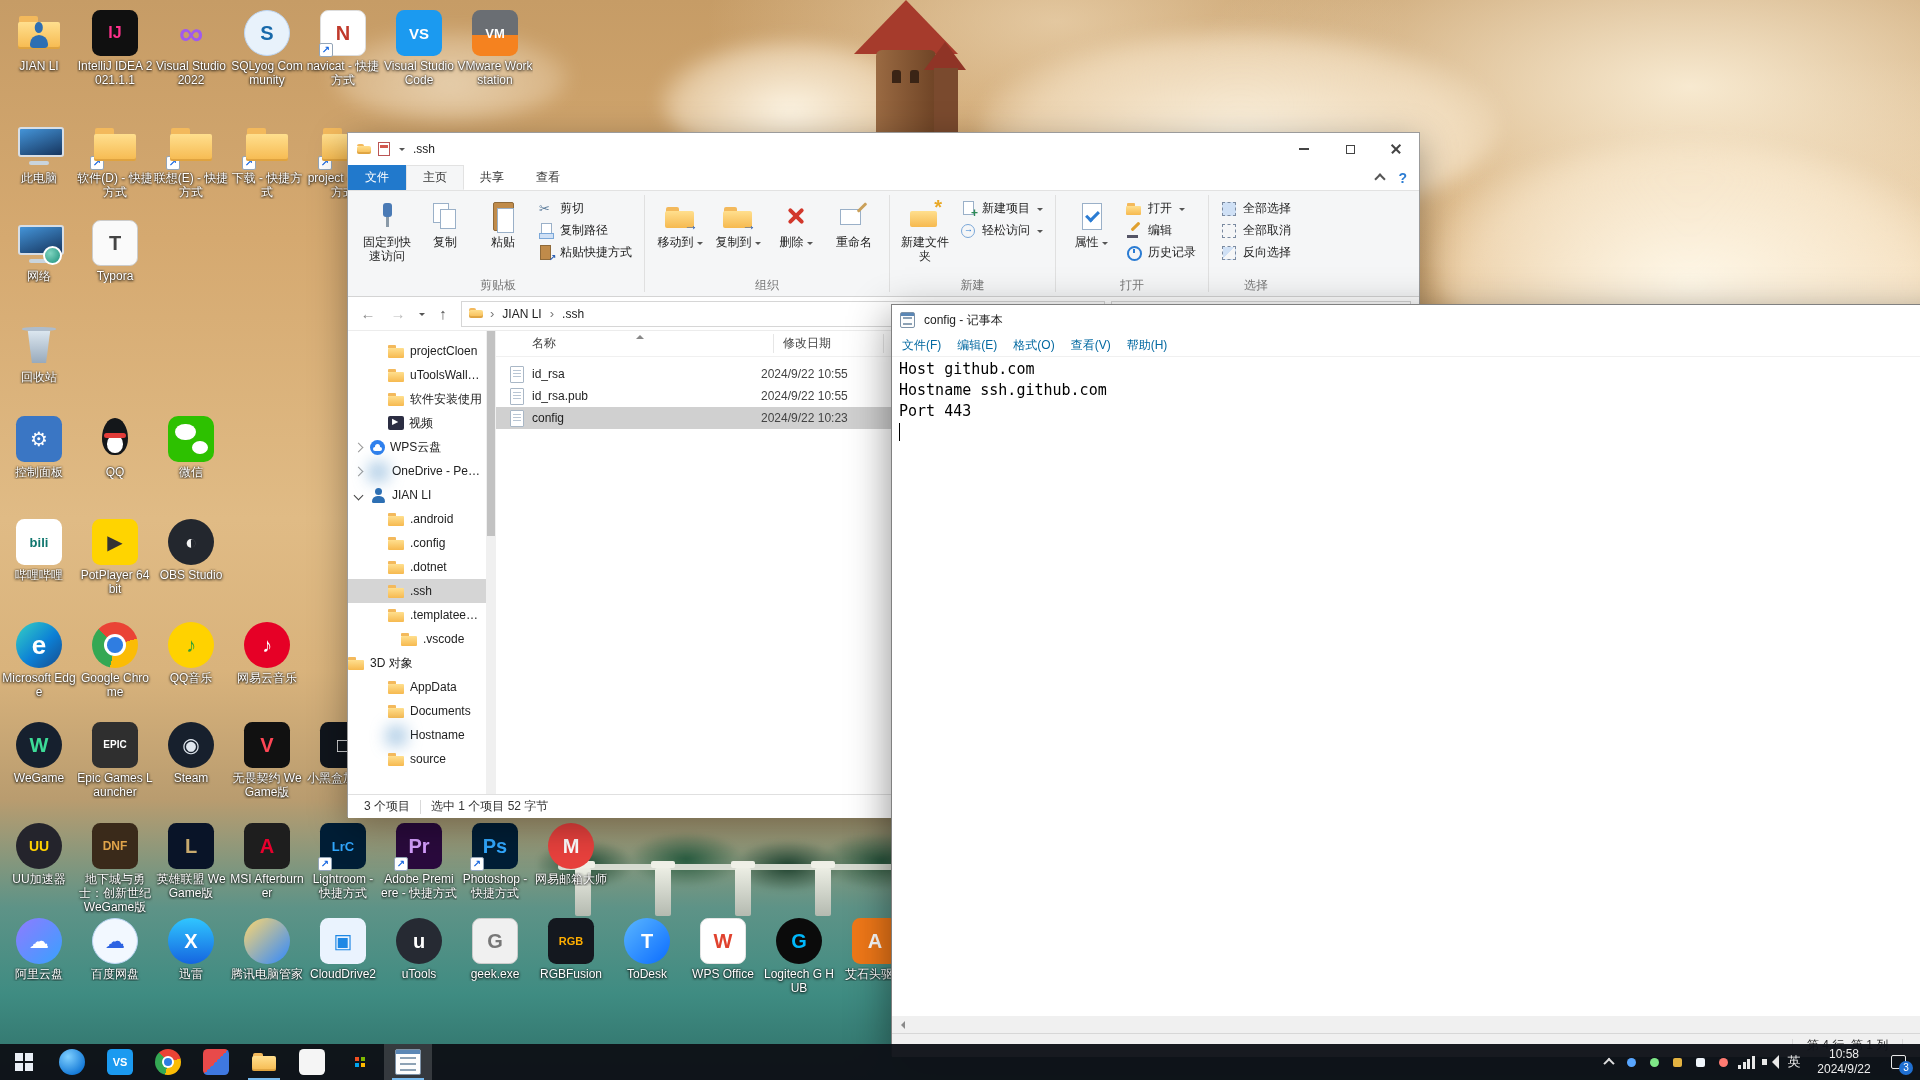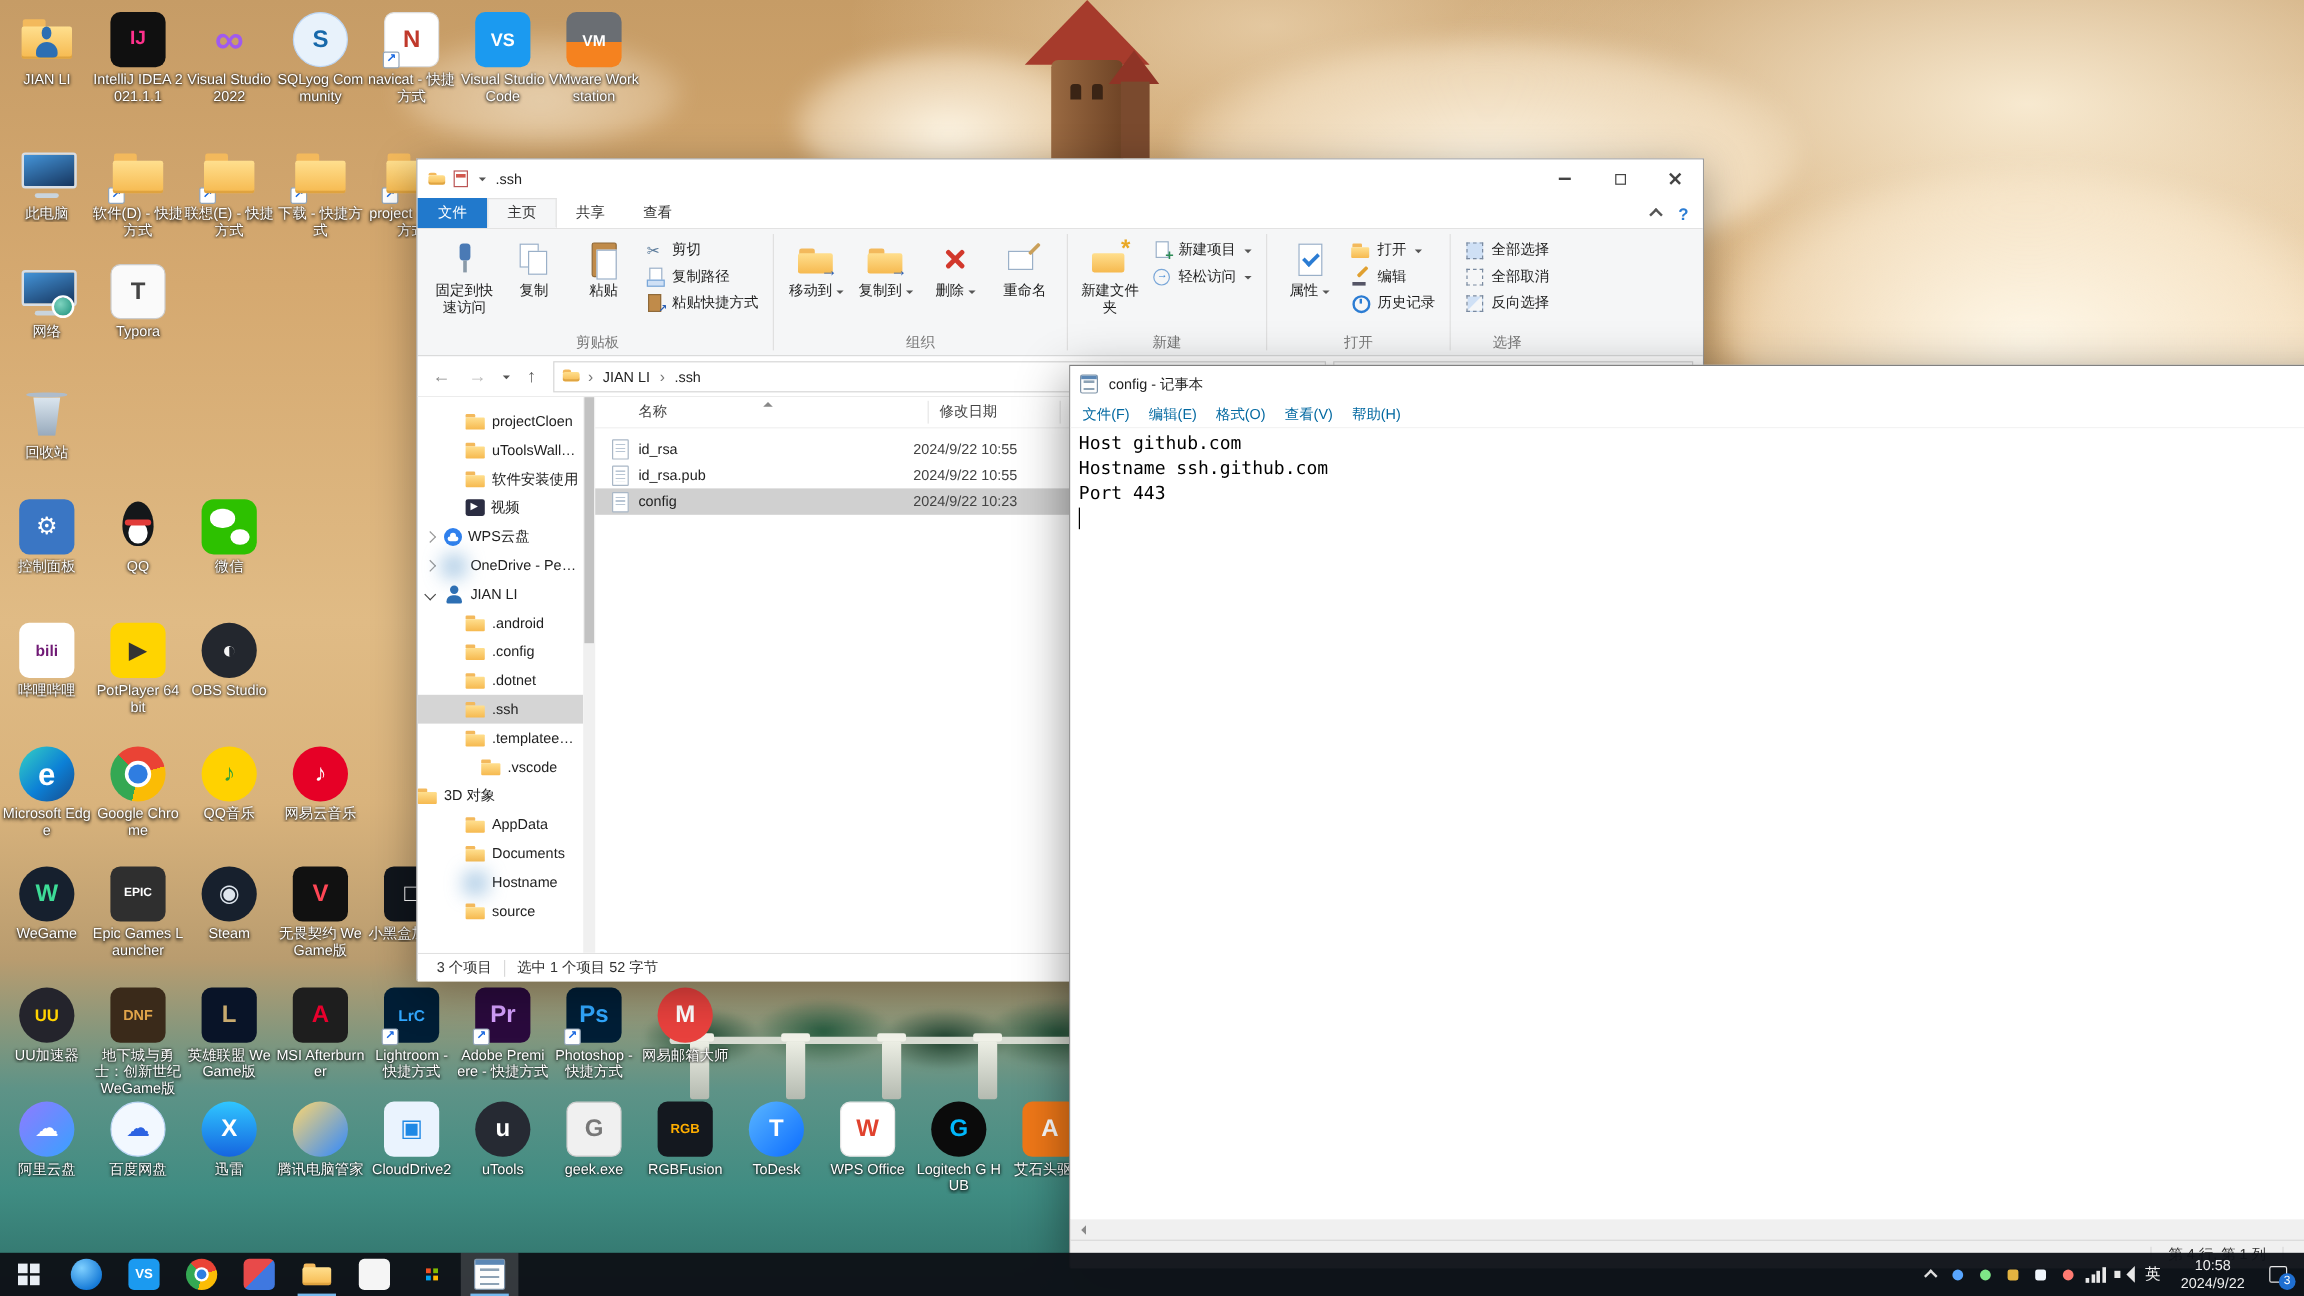--- a/index.html
+++ b/index.html
@@ -297,21 +297,21 @@
         <div class="artwrap">
           <div class="art tile" style="background: rgb(58, 118, 196);">
             <span class="g" style="color: rgb(255, 255, 255);">⚙</span>
           </div>
         </div>
         <div class="dlabel">控制面板</div>
       </div>
       <div class="dicon" style="left: 1px; top: 519px;">
         <div class="artwrap">
           <div class="art tile" style="background: rgb(255, 255, 255);">
-            <span class="g" style="color: #701a75; font-size: 13px;">bili</span>
+            <span class="g" style="color: #0f766e; font-size: 13px;">bili</span>
           </div>
         </div>
         <div class="dlabel">哔哩哔哩</div>
       </div>
       <div class="dicon" style="left: 1px; top: 622px;">
         <div class="artwrap">
           <div class="art circle" style="background: linear-gradient(135deg, rgb(53, 210, 196), rgb(12, 128, 214) 55%, rgb(23, 76, 140));">
             <span class="g" style="color: rgb(255, 255, 255); font-size: 26px;">e</span>
           </div>
         </div>

